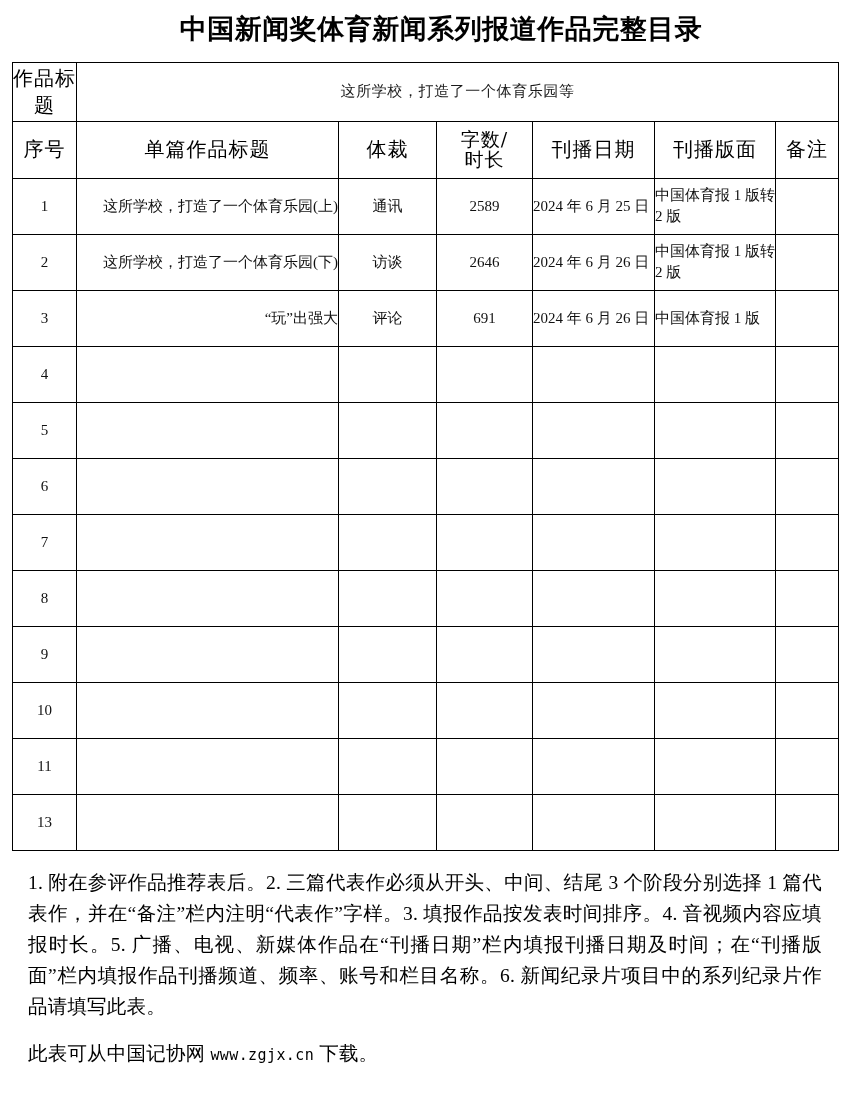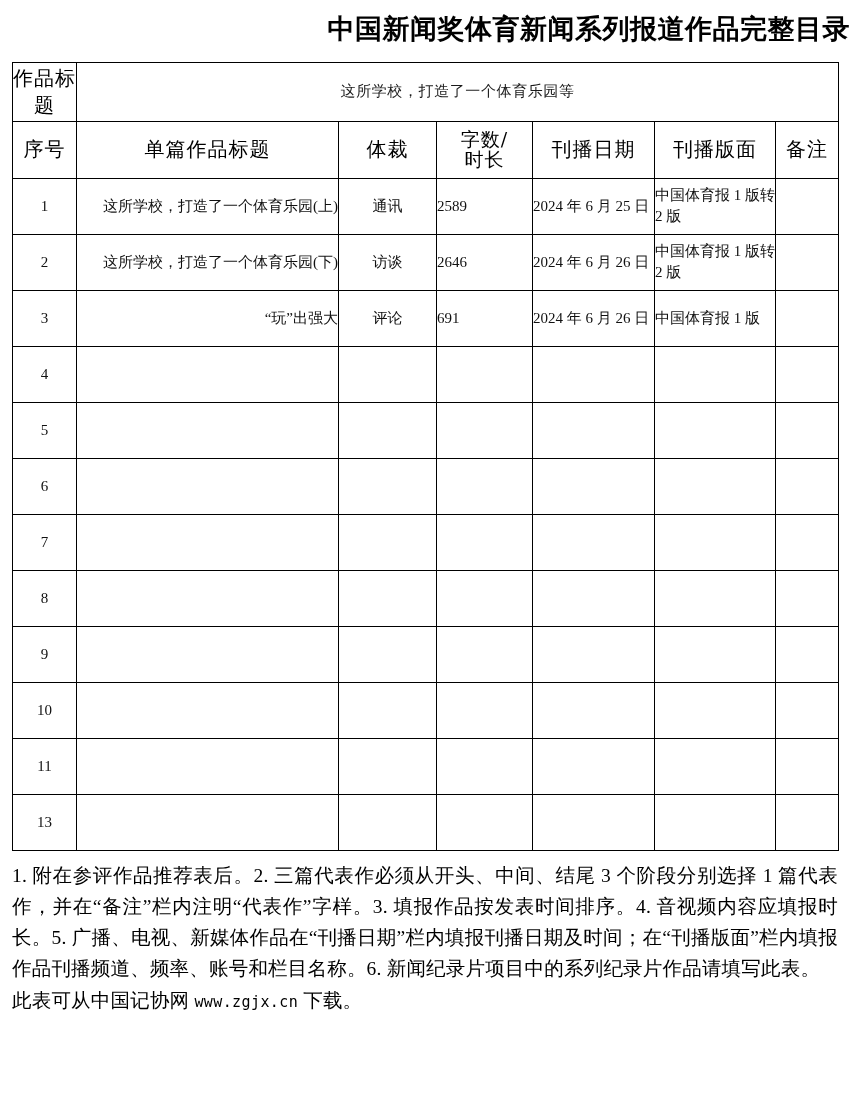--- a/index.html
+++ b/index.html
@@ -17,21 +17,21 @@
 
   .page {
     position: relative;
     width: 850px;
     height: 1094px;
     box-sizing: border-box;
   }
 
   
   .doc-title {
-    text-align: right;
+    text-align: center;
     font-family: "DejaVu Serif", "Liberation Serif", serif;
     font-weight: bold;
     font-size: 27px;
     letter-spacing: 0.5px;
     line-height: 1.1;
     padding-top: 14px;
     padding-bottom: 0;
     color: #000;
     white-space: nowrap;
     padding-left: 32px;
@@ -112,21 +112,21 @@
     font-family: "Liberation Serif", "DejaVu Serif", serif;
   }
   td.cell-title {
     text-align: right;
     padding: 3px 7px 3px 11px;
   }
   td.cell-genre {
     text-align: center;
   }
   td.cell-count {
-    text-align: left;
+    text-align: center;
     font-size: 16px;
   }
   td.cell-date,
   td.cell-page {
     text-align: left;
     padding: 3px 5px 3px 9px;
     line-height: 1.45;
   }
   td.cell-remark { text-align: center; }
 
@@ -138,21 +138,21 @@
     width: 826px;
     font-family: "Liberation Serif", "DejaVu Serif", serif;
     font-size: 19.5px;
     line-height: 31px;
     text-align: justify;
     text-justify: inter-ideograph;
     color: #000;
     letter-spacing: 0.2px;
   }
   .notes p {
-    margin: 0;
+    margin: 16px;
   }
   .notes .download-line {
     margin-top: 1px;
   }
   .url {
     font-family: "DejaVu Sans Mono", "Liberation Mono", monospace;
     font-size: 15px;
     letter-spacing: 0.4px;
   }
 </style>

